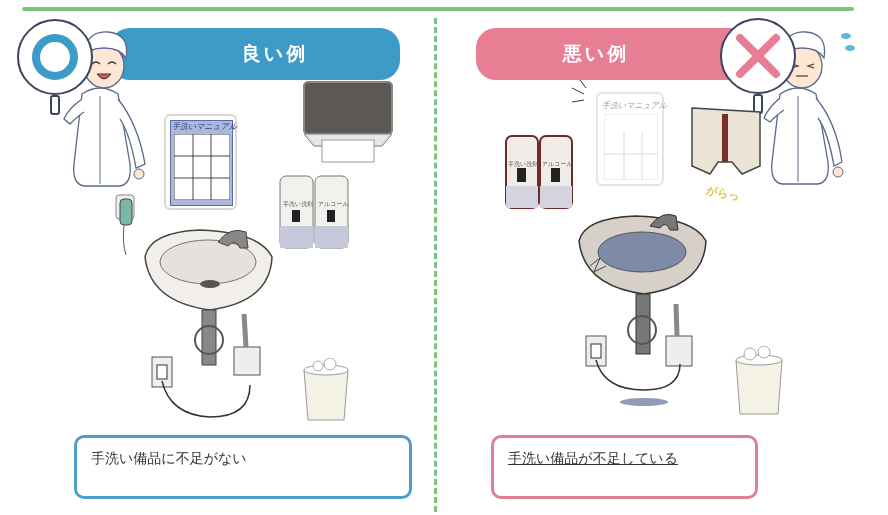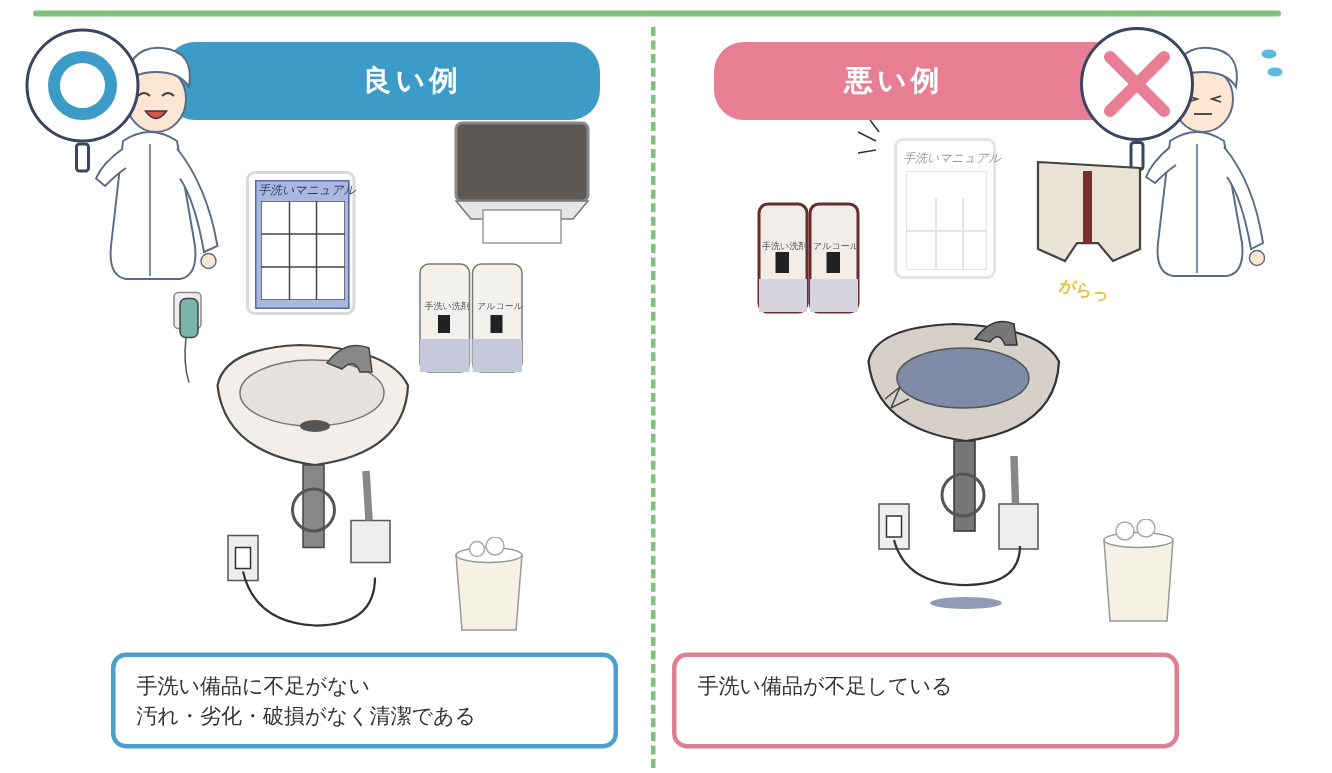--- a/index.html
+++ b/index.html
@@ -19,21 +19,21 @@
   .sign.bad  { left: 720px; top: 18px; }
   .sign .handle { position: absolute; left: 31px; top: 74px; width: 10px; height: 20px; background: #fff; border: 2px solid #3b4560; border-radius: 3px; }
 
   .person { position: absolute; }
   .person.good { left: 60px; top: 24px; }
   .person.bad  { left: 762px; top: 22px; }
 
   .caption { position: absolute; top: 435px; height: 64px; border-radius: 10px; background: #fff;
              padding: 10px 14px; font-size: 14px; line-height: 20px; color: #333; }
   .caption.good { left: 60px; width: 338px; border: 3px solid #4c9fca; margin-left: 14px; }
-  .caption.bad  { left: 448px; width: 338px; border: 3px solid #e07e93; }
+  .caption.bad  { left: 491px; width: 267px; border: 3px solid #e07e93; text-decoration: underline; }
   .caption span { display: block; }
 
   .illus { position: absolute; }
   .manual-label { position: absolute; font-size: 8px; color: #2b3a6b; white-space: nowrap; font-style: italic; }
   .manual-label.faded { color: #999; }
   .bottle-label { position: absolute; font-size: 6px; color: #555; white-space: nowrap; }
   .onomatopoeia { position: absolute; font-size: 11px; font-weight: bold; color: #e6c13c; transform: rotate(12deg); }
 </style>
 </head>
 <body>
@@ -118,21 +118,20 @@
 
 <svg class="illus" style="left:300px;top:358px" width="54" height="66" viewBox="0 0 54 66">
   <path d="M4 12 L48 12 L44 62 L8 62 Z" fill="#f4f2e4" stroke="#999"></path>
   <ellipse cx="26" cy="12" rx="22" ry="5" fill="#fff" stroke="#999"></ellipse>
   <circle cx="18" cy="8" r="5" fill="#fff" stroke="#aaa"></circle>
     <circle cx="30" cy="6" r="6" fill="#fff" stroke="#aaa"></circle>
 </svg>
 
 <div class="caption good">
   <span>手洗い備品に不足がない</span>
-  <span>汚れ・劣化・破損がなく清潔である</span>
 </div>
 
 <div class="banner bad">
   <span>悪い例</span>
 </div>
 
 <svg class="person bad" width="110" height="170" viewBox="0 0 110 170">
   <path d="M18 72 Q36 60 54 72 L66 140 Q68 160 56 162 L20 162 Q8 160 10 140 Z" fill="#fff" stroke="#5a6a88" stroke-width="1.3"></path>
   <line x1="36" y1="74" x2="36" y2="160" stroke="#5a6a88" stroke-width="1"></line>
   <path d="M54 76 Q74 100 80 140 L72 144 Q66 110 56 96" fill="#fff" stroke="#5a6a88" stroke-width="1.3"></path>

